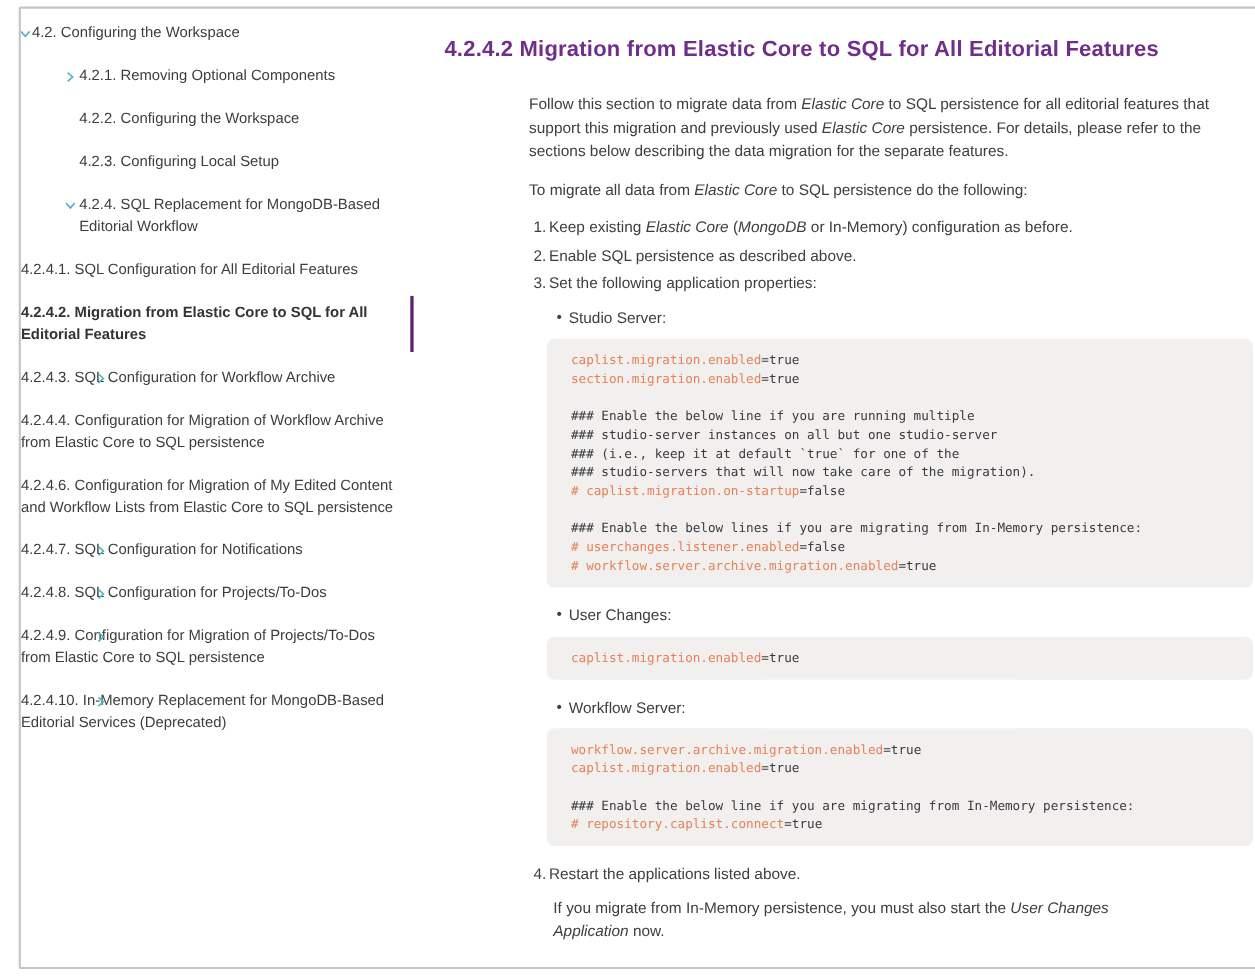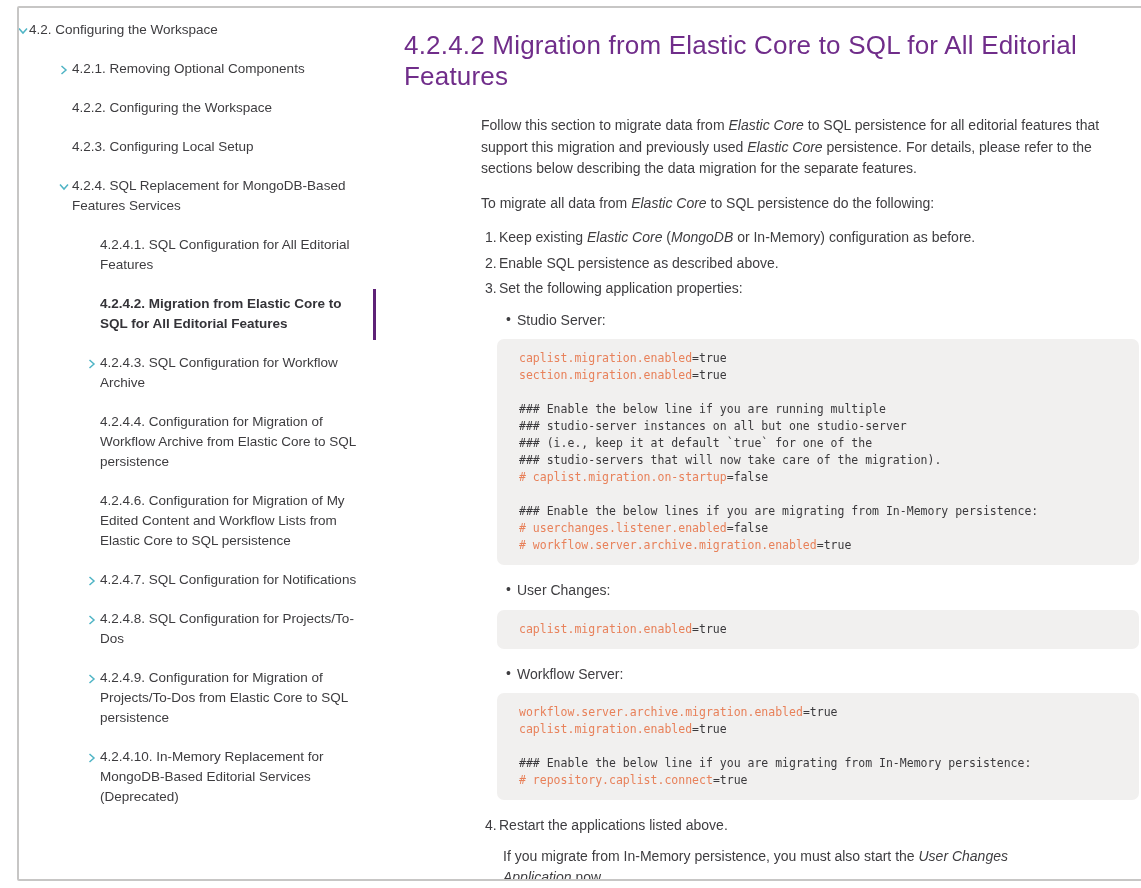--- a/index.html
+++ b/index.html
@@ -17,36 +17,36 @@
   }
 
   
   .sidebar { position:absolute; left:0; top:0; width:349px; padding-top:12px; }
   .si {
     position:relative; margin-bottom:19px; padding-right:6px;
     font-size:13.5px; line-height:20px; color:#3d3c3f; cursor:pointer;
   }
   .si.lvl1 { padding-left:10px; }
   .si.lvl2 { padding-left:53px; }
-  .si.lvl3 { padding-left:81px; }
+  .si.lvl3 { }
   .si .chev { position:absolute; top:3px; width:12px; height:12px; }
   .si.lvl1 .chev { left:-2px; }
   .si.lvl2 .chev { left:39px; }
   .si.lvl3 .chev { left:67px; }
   .si.active { font-weight:bold; color:#343338; }
   .si.active::after {
     content:""; position:absolute; right:-8px; top:-5px; bottom:-6px; width:3px;
     background:var(--active-purple,#5e2277);
   }
 
   
   .main { position:absolute; left:385px; top:0; width:709px; }
   h1.page-title {
     margin-top:22px; max-width:706px;
-    font-size:26px; line-height:31px; font-weight:400; letter-spacing:0.2px;
+    font-size:20px; line-height:31px; font-weight:700; letter-spacing:0.2px;
     color:var(--heading-purple,#702d8a);
   }
   .body-col { margin-left:77px; margin-top:23px; font-size:14px; line-height:21.5px; color:#3e3d40; }
   .para { max-width:640px; margin-bottom:13px; }
   .it { font-style:italic; }
 
   .steps { margin-top:11px; margin-left:4px; }
   .step { display:flex; margin-bottom:4px; }
   .step-num { min-width:14px; }
   .step-text { max-width:620px; }
@@ -102,21 +102,21 @@
     <div class="si lvl2">
       <span>4.2.3. Configuring Local Setup</span>
     </div>
 
     <div class="si lvl2">
       <span class="chev">
         <svg width="12" height="12" viewBox="0 0 12 12">
             <polyline points="2,3.5 6,8 10,3.5" fill="none" stroke="#4fb4c5" stroke-width="1.5"></polyline>
           </svg>
       </span>
-      <span>4.2.4. SQL Replacement for MongoDB-Based Features Services</span>
+      <span>4.2.4. SQL Replacement for MongoDB-Based Editorial Workflow</span>
     </div>
 
     <div class="si lvl3">
       <span>4.2.4.1. SQL Configuration for All Editorial Features</span>
     </div>
 
     <div class="si lvl3 active">
       <span>4.2.4.2. Migration from Elastic Core to SQL for All Editorial Features</span>
     </div>
 

